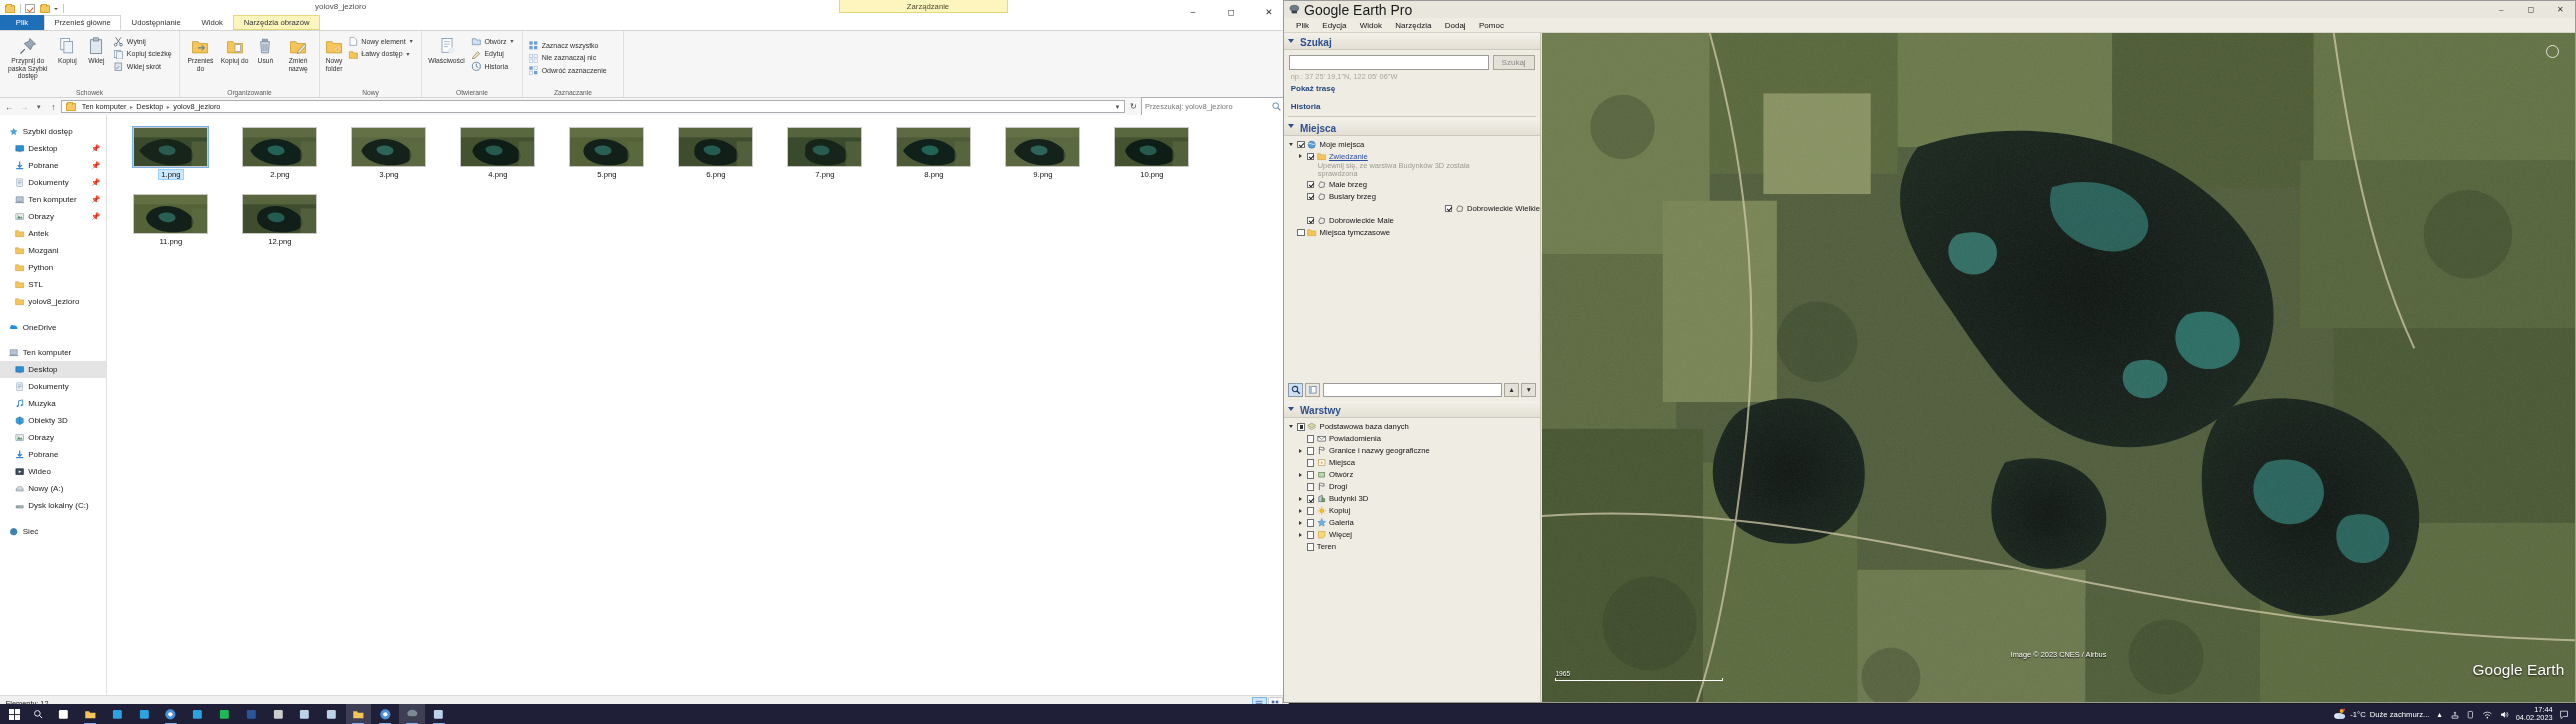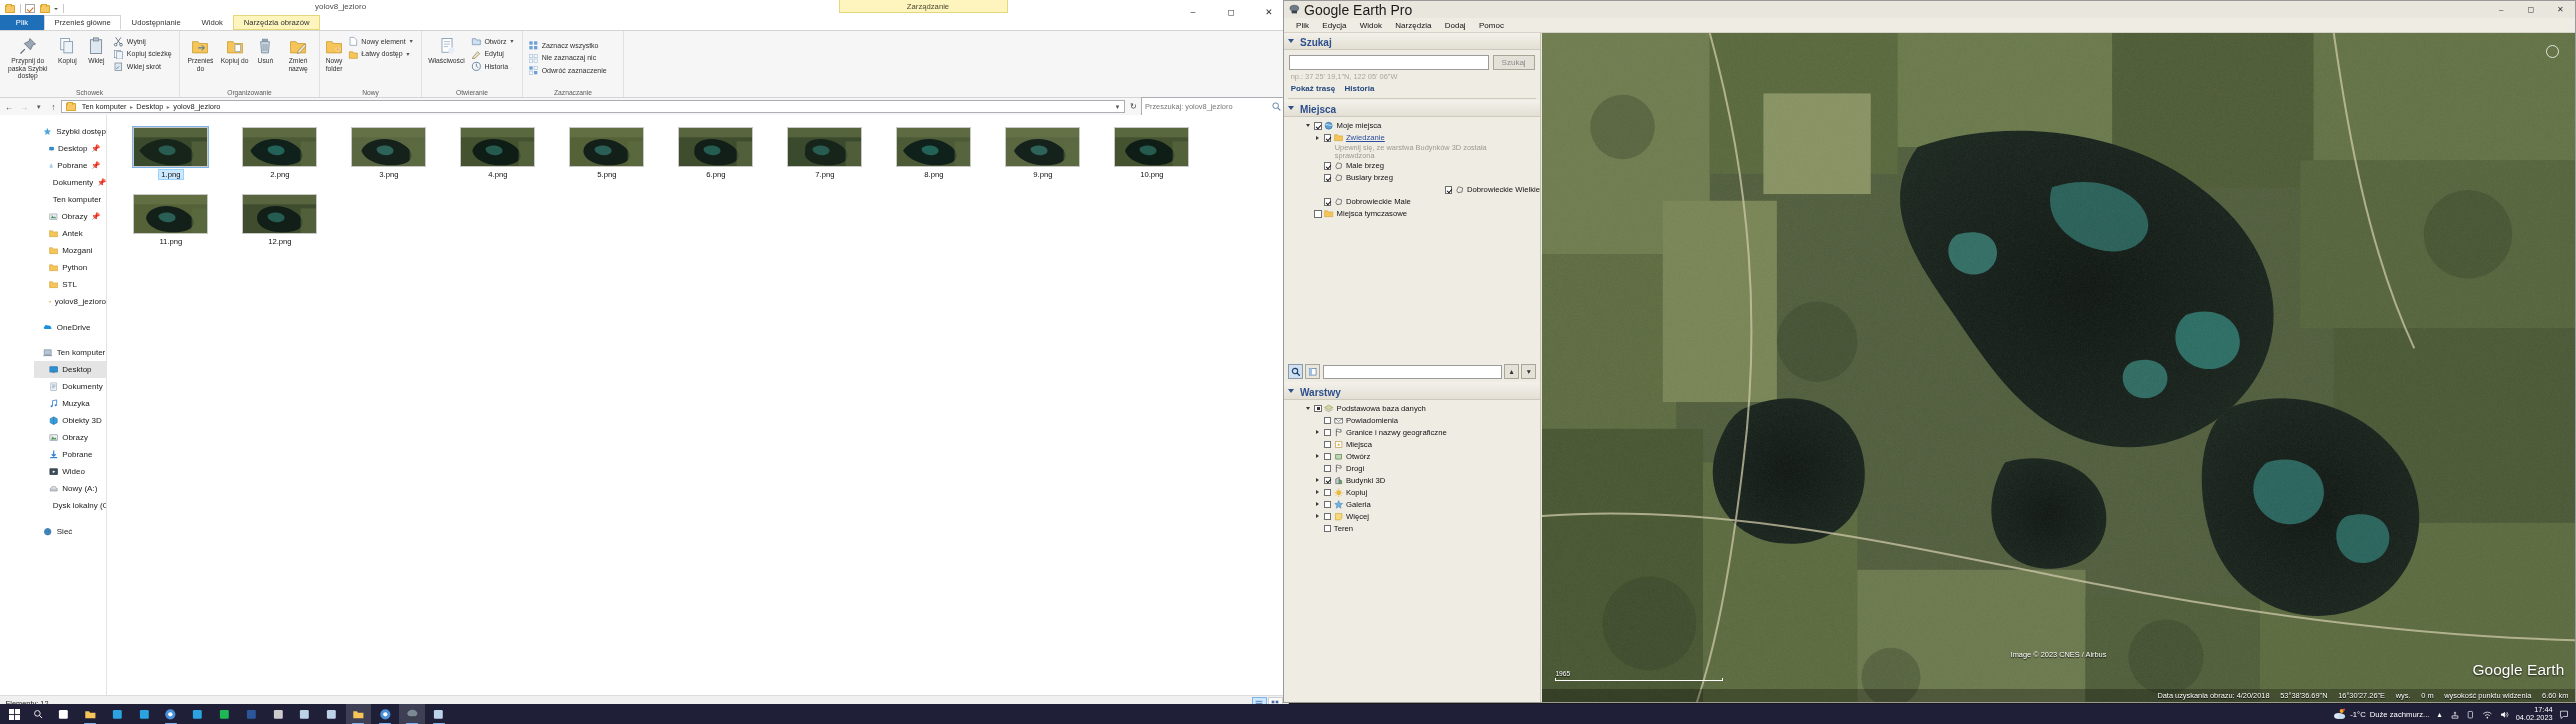--- a/index.html
+++ b/index.html
@@ -71,21 +71,21 @@
   .crumb{font-size:7.4px;color:#222;padding:0.7px 2px;}
   .csep{color:#7a7a7a;font-size:6px;padding:0 0.7px;}
   .crumbbox .dd{margin-left:auto;color:#555;font-size:6px;padding:0 2.7px;}
   .refresh{width:13.4px;height:13.4px;display:flex;align-items:center;justify-content:center;color:#444;font-size:8px;}
   .searchbox{width:144px;height:20px;background:#fff;border:0.7px solid #abadb3;display:flex;align-items:center;padding:0 2.7px;gap:19px;}
   .searchbox span{font-size:7.4px;color:#767676;white-space:nowrap;overflow:hidden;}
 
   
   .exp-body{position:absolute;left:0;right:0;top:115px;bottom:17.4px;display:flex;background:#fff;}
   .navpane{width:107px;border-right:0.7px solid #e3e3e3;padding-top:8px;overflow:hidden;background:#fff;}
-  .navitem{height:17px;display:flex;align-items:center;gap:4px;padding-left:14.8px;font-size:8px;color:#1a1a1a;white-space:nowrap;margin-left:34px;}
+  .navitem{height:17px;display:flex;align-items:center;gap:4px;padding-left:14.8px;font-size:8px;color:#1a1a1a;white-space:nowrap;}
   .navitem.sel{background:#e4e4e4;}
   .navitem.root{padding-left:9.4px;}
   .navspace{height:8.7px;}
   .pin{font-size:7.4px;color:#3b9ad9;}
 
   .filepane{flex:1;position:relative;background:#fff;overflow:hidden;}
   .thumbgrid{display:flex;flex-wrap:wrap;padding:9.4px 0 0 9.4px;gap:0;}
   .thumb{width:109px;height:67px;display:flex;flex-direction:column;align-items:center;padding-top:2.7px;}
   .thumb.sel .pic{outline:1.3px solid #7eb4ea;}
   .thumb.sel .cap{background:#cce8ff;outline:0.7px solid #99d1ff;}
@@ -112,25 +112,25 @@
 
   .ge-left{position:absolute;left:0;top:32px;width:257px;bottom:0;background:#efece4;border-right:0.7px solid #c6c2b6;}
   .panel-hdr{height:17.4px;display:flex;align-items:center;gap:4px;padding-left:4px;background:linear-gradient(#f3f1ea,#e3dfd4);border-bottom:0.7px solid #cdc9bd;}
   .panel-hdr .cap{font-size:10px;font-weight:bold;color:#2d4f8e;}
   .tri{width:0;height:0;border-left:3.4px solid transparent;border-right:3.4px solid transparent;border-top:4px solid #2d4f8e;}
 
   .srch-row{display:flex;align-items:center;gap:3.4px;padding:4.7px 5.4px 1.3px;}
   .srch-input{flex:1;height:14.8px;background:#fff;border:0.7px solid #9b9b9b;}
   .srch-btn{height:14.8px;padding:0 8px;background:#e4e1d8;border:0.7px solid #a9a599;font-size:8px;color:#8a8a8a;display:flex;align-items:center;}
   .srch-hint{font-size:7.4px;color:#a9a59a;padding:1.3px 6.7px;}
-  .srch-links{display:flex;gap:9.4px;padding:1.3px 6.7px 3.4px;}
+  .srch-links{display:flex;justify-content:flex-end;gap:9.4px;padding:1.3px 6.7px 3.4px;flex-direction:column;}
   .srch-links span{font-size:8px;font-weight:bold;color:#24487f;}
   .hsep{height:0.7px;background:#cdc9bd;margin:1.3px 4px;}
 
-  .tree{padding:2.7px 0 0 2.7px;font-size:7.7px;color:#111;margin-left:17px;}
+  .tree{padding:2.7px 0 0 2.7px;font-size:7.7px;color:#111;}
   .trow{display:flex;align-items:center;gap:2.7px;height:12px;white-space:nowrap;}
   .tind{width:8px;display:flex;align-items:center;justify-content:center;}
   .arw{width:0;height:0;border-top:2.7px solid transparent;border-bottom:2.7px solid transparent;border-left:3.4px solid #3a3a3a;}
   .arw.open{border:none;border-left:2.7px solid transparent;border-right:2.7px solid transparent;border-top:3.4px solid #3a3a3a;}
   .cb{width:7.4px;height:7.4px;border:0.7px solid #6e6e6e;background:#fff;position:relative;flex:none;}
   .cb.on:after{content:"";position:absolute;left:2px;top:0.7px;width:2px;height:4px;border:solid #111;border-width:0 1.3px 1.3px 0;transform:rotate(42deg);}
   .cb.part:after{content:"";position:absolute;left:1.3px;top:1.3px;width:3.4px;height:3.4px;background:#333;}
   .tlbl{font-size:7.7px;color:#111;}
   .tlbl.link{color:#2b4ea2;text-decoration:underline;}
   .tnote{font-size:7.4px;color:#9d9a90;padding-left:31px;line-height:8px;max-width:201px;white-space:normal;}
@@ -1041,29 +1041,20 @@
 
       <div class="ge-nav"></div>
       <div class="ge-imgcredit">Image © 2023 CNES / Airbus</div>
       <div class="ge-logo">Google Earth</div>
       <div class="ge-scale">
         <span>1965</span>
         <div class="bar"></div>
       </div>
     </div>
 
-    <div class="ge-status">
-      <span>Data uzyskania obrazu: 4/20/2018</span>
-      <span>53°38'36.69"N</span>
-      <span>16°30'27.26"E</span>
-      <span>wys.</span>
-      <span>0 m</span>
-      <span>wysokość punktu widzenia</span>
-      <span>6.60 km</span>
-    </div>
   </div>
 
   <div class="taskbar">
     <div class="tb-start">
       <svg width="11.4" height="11.4" viewBox="0 0 17 17">
         <rect x="0" y="0" width="7.6" height="7.6" fill="#fff"></rect>
           <rect x="9" y="0" width="7.6" height="7.6" fill="#fff"></rect>
         <rect x="0" y="9" width="7.6" height="7.6" fill="#fff"></rect>
           <rect x="9" y="9" width="7.6" height="7.6" fill="#fff"></rect>
       </svg>

